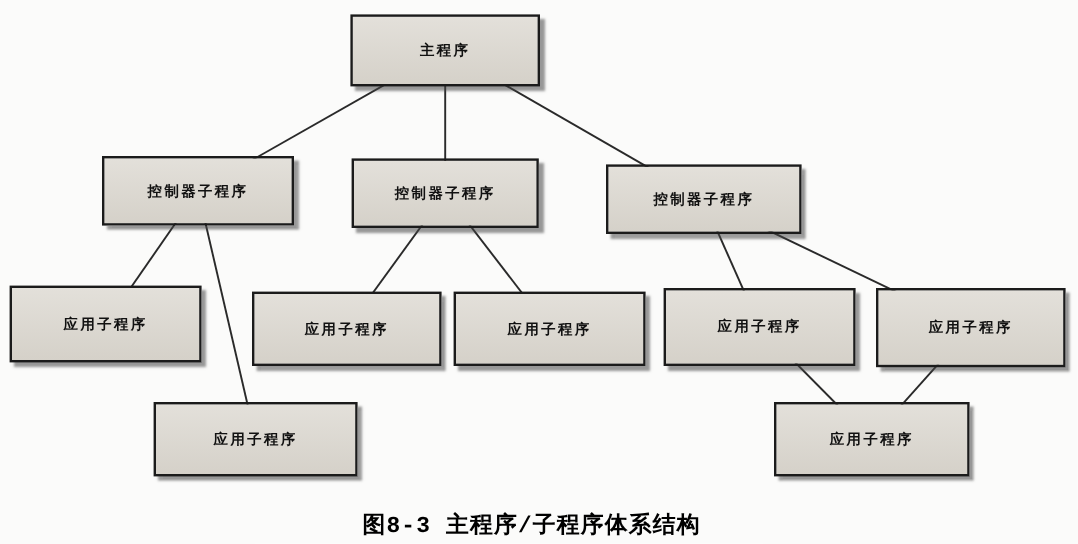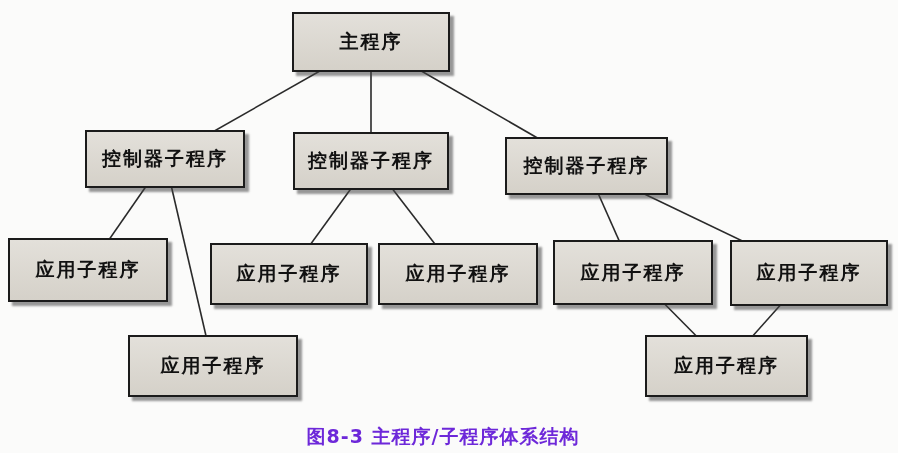--- a/index.html
+++ b/index.html
@@ -30,37 +30,38 @@
   .node {
     position: absolute;
     z-index: 2;
     display: flex;
     align-items: center;
     justify-content: center;
     background: linear-gradient(180deg, #e3e0da 0%, #d5d1c9 100%);
     border: 2px solid #1b1b1b;
     box-shadow: 4px 4px 2px rgba(70, 70, 70, 0.55);
     font-weight: bold;
-    font-size: 19px;
+    font-size: 12px;
     color: #111111;
     letter-spacing: 2px;
     text-align: center;
     box-sizing: border-box;
   }
   .caption {
     position: absolute;
     z-index: 2;
     left: 0;
     right: 12px;
     top: 424px;
     text-align: center;
     font-weight: bold;
     font-size: 19px;
-    color: #6d28d9;
+    color: #000000;
     letter-spacing: 1px;
+    font-family: Liberation Mono, monospace;
   }
 </style>
 </head>
 <body>
 
 <div class="canvas">
 
   <svg class="edges" width="898" height="453" aria-hidden="true">
     <line x1="371" y1="42" x2="165" y2="159"></line>
     <line x1="371" y1="42" x2="371" y2="161"></line>

